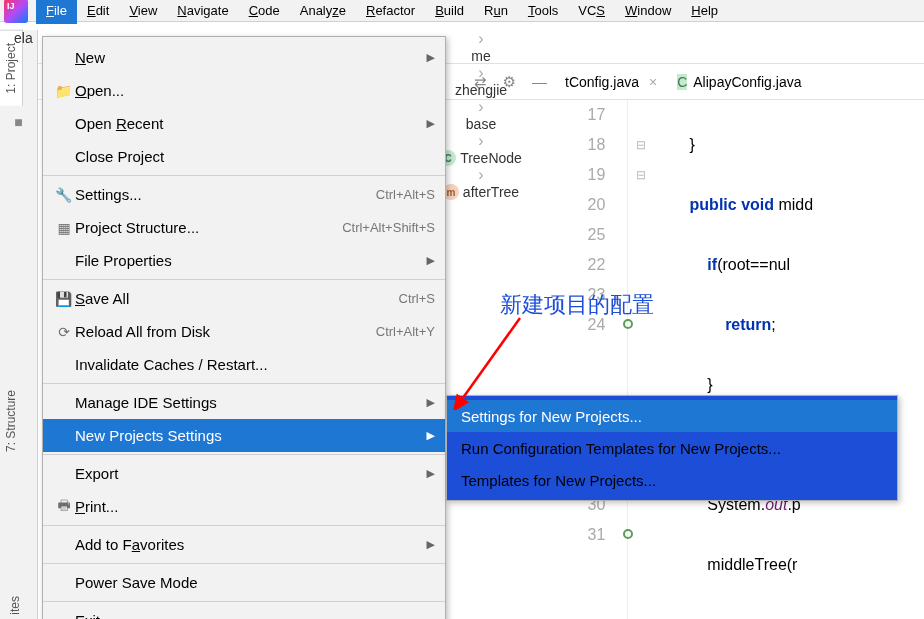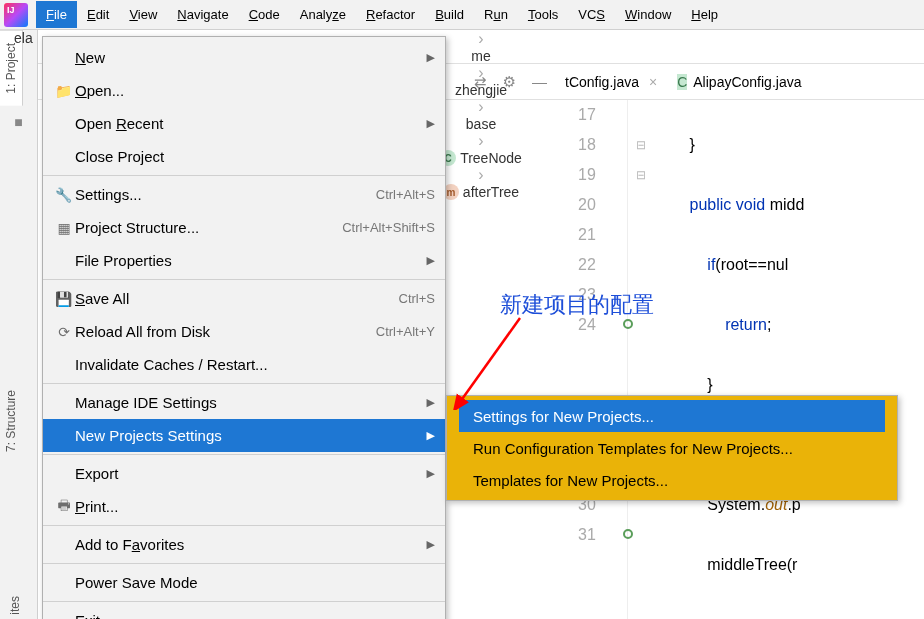--- a/index.html
+++ b/index.html
@@ -1,17 +1,17 @@
 <!DOCTYPE html>
 <html><head>
 <meta charset="utf-8">
 <style>
 * { margin: 0; padding: 0; box-sizing: border-box; font-family: "Segoe UI", Arial, sans-serif; }
 body { width: 924px; height: 619px; overflow: hidden; background: #fff; font-size: 13px; color: #000; position: relative; }
-.menubar { height: 30px; background: #f2f2f2; display: flex; align-items: center; padding: 0 4px; border-bottom: 1px solid #d0d0d0; }
+.menubar { height: 22px; background: #f2f2f2; display: flex; align-items: center; padding: 0 4px; border-bottom: 1px solid #d0d0d0; }
 .menubar .logo { width: 24px; height: 24px; margin-right: 8px; background: linear-gradient(135deg, #fe315d 0%, #b74af7 50%, #087cfa 100%); border-radius: 3px; position: relative; }
 .menubar .logo::after { content: "IJ"; color: #fff; font-size: 9px; font-weight: bold; position: absolute; top: 2px; left: 3px; }
 .menubar .mitem { padding: 6px 10px; cursor: pointer; }
 .menubar .mitem.active { background: #1e77d3; color: #fff; }
 .menubar .mitem u { text-decoration: underline; }
 .left-gutter { position: absolute; left: 0; top: 30px; width: 38px; height: calc(100% - 30px); background: #f2f2f2; border-right: 1px solid #d0d0d0; }
 .left-gutter .tab { writing-mode: vertical-rl; transform: rotate(180deg); padding: 12px 4px; font-size: 12px; color: #555; text-align: center; cursor: pointer; }
 .left-gutter .tab.active { background: #fff; border-left: 1px solid #d0d0d0; border-bottom: 1px solid #d0d0d0; }
 .left-gutter .folder-icon { padding: 8px 0; text-align: center; color: #888; font-size: 14px; }
 .crumb-bar { position: absolute; left: 38px; top: 30px; right: 0; height: 34px; display: flex; align-items: center; padding: 0 8px; border-bottom: 1px solid #e0e0e0; font-size: 14px; color: #333; flex-direction: column; }
@@ -21,41 +21,41 @@
 .crumb-bar .class-icon { display: inline-flex; width: 16px; height: 16px; border-radius: 50%; align-items: center; justify-content: center; font-size: 10px; font-weight: bold; }
 .class-icon.c { background: #c5e8d1; color: #3b7a4f; }
 .class-icon.m { background: #f3d2c1; color: #a35a2a; }
 .tab-bar { position: absolute; left: 38px; top: 64px; right: 0; height: 36px; display: flex; align-items: center; padding: 0 8px; border-bottom: 1px solid #e0e0e0; font-size: 14px; }
 .tab-bar .stub { width: 420px; }
 .tab-bar .tool-icon { padding: 4px 8px; color: #888; cursor: pointer; font-size: 15px; }
 .tab-bar .file-tab { display: flex; align-items: center; gap: 6px; padding: 6px 10px; cursor: pointer; }
 .tab-bar .file-tab .x { color: #aaa; margin-left: 4px; }
 .editor { position: absolute; left: 38px; top: 100px; right: 0; bottom: 0; display: flex; font-family: "Consolas", monospace; font-size: 16px; overflow: hidden; }
 .editor .estub { width: 540px; flex-shrink: 0; }
-.editor .gutter-col { width: 50px; background: #fff; text-align: left; padding-right: 12px; color: #aaa; line-height: 30px; border-right: 1px solid #eee; }
+.editor .gutter-col { width: 50px; background: #fff; text-align: center; padding-right: 12px; color: #aaa; line-height: 30px; border-right: 1px solid #eee; }
 .editor .gutter-col .ln { height: 30px; position: relative; }
 .editor .gutter-col .ln .mark { position: absolute; right: -18px; top: 9px; width: 10px; height: 10px; border: 2px solid #5b9e5b; border-radius: 50%; }
 .editor .fold-col { width: 26px; color: #bbb; line-height: 30px; text-align: center; font-size: 12px; }
 .editor .fold-col div { height: 30px; }
 .editor .code { flex: 1; line-height: 30px; white-space: pre; color: #000; }
 .editor .code div { height: 30px; }
-.editor .kw { color: #0033b3; font-weight: normal; }
-.editor .stat { color: #a16207; font-style: italic; }
+.editor .kw { color: #0033b3; font-weight: bold; }
+.editor .stat { color: #701a75; font-style: italic; }
 .dropdown { position: absolute; left: 42px; top: 36px; width: 404px; background: #f2f2f2; border: 1px solid #b0b0b0; box-shadow: 2px 2px 6px rgba(0,0,0,0.25); z-index: 10; padding: 4px 0; }
 .dropdown .row { display: flex; align-items: center; height: 33px; padding: 0 10px; font-size: 15px; cursor: pointer; }
 .dropdown .row.hl { background: #1e77d3; color: #fff; }
 .dropdown .row .ico { width: 22px; color: #6e6e6e; text-align: center; font-size: 14px; }
 .dropdown .row.hl .ico { color: #fff; }
 .dropdown .row .lbl { flex: 1; }
 .dropdown .row .lbl u { text-decoration: underline; }
 .dropdown .row .short { color: #777; font-size: 13px; }
 .dropdown .row .arrow { color: #666; margin-left: 8px; font-size: 11px; }
 .dropdown .row.hl .arrow { color: #fff; }
 .dropdown hr { border: none; border-top: 1px solid #d0d0d0; margin: 2px 0; }
-.submenu { position: absolute; left: 446px; top: 395px; width: 452px; background: #eab308; border: 1px solid #b0b0b0; box-shadow: 2px 2px 6px rgba(0,0,0,0.25); z-index: 11; padding: 4px 12px; }
+.submenu { position: absolute; left: 446px; top: 395px; width: 452px; background: #1d4ed8; border: 1px solid #b0b0b0; box-shadow: 2px 2px 6px rgba(0,0,0,0.25); z-index: 11; padding: 4px 0; }
 .submenu .row { display: flex; align-items: center; height: 32px; padding: 0 14px; font-size: 15px; cursor: pointer; }
 .submenu .row.hl { background: #1e77d3; color: #fff; }
 .annotation { position: absolute; left: 500px; top: 290px; color: #1d4ed8; font-size: 22px; z-index: 20; pointer-events: none; }
 .arrow-svg { position: absolute; left: 450px; top: 310px; z-index: 19; pointer-events: none; }
 .folder-stub { position: absolute; left: 220px; top: 594px; font-size: 14px; color: #999; display: flex; align-items: center; gap: 6px; }
 </style>
 </head>
 <body>
 
 <div class="menubar">
@@ -119,21 +119,21 @@
   </div>
 </div>
 
 <div class="editor">
   <div class="estub"></div>
   <div class="gutter-col">
     <div class="ln">17</div>
       <div class="ln">18</div>
       <div class="ln">19</div>
       <div class="ln">20</div>
-    <div class="ln">21</div>
+    <div class="ln">25</div>
       <div class="ln">22</div>
       <div class="ln">23</div>
     <div class="ln">24<span class="mark"></span></div>
     <div class="ln"></div>
       <div class="ln"></div>
       <div class="ln"></div>
     <div class="ln">28</div>
       <div class="ln">29</div>
       <div class="ln">30</div>
     <div class="ln">31<span class="mark"></span></div>

